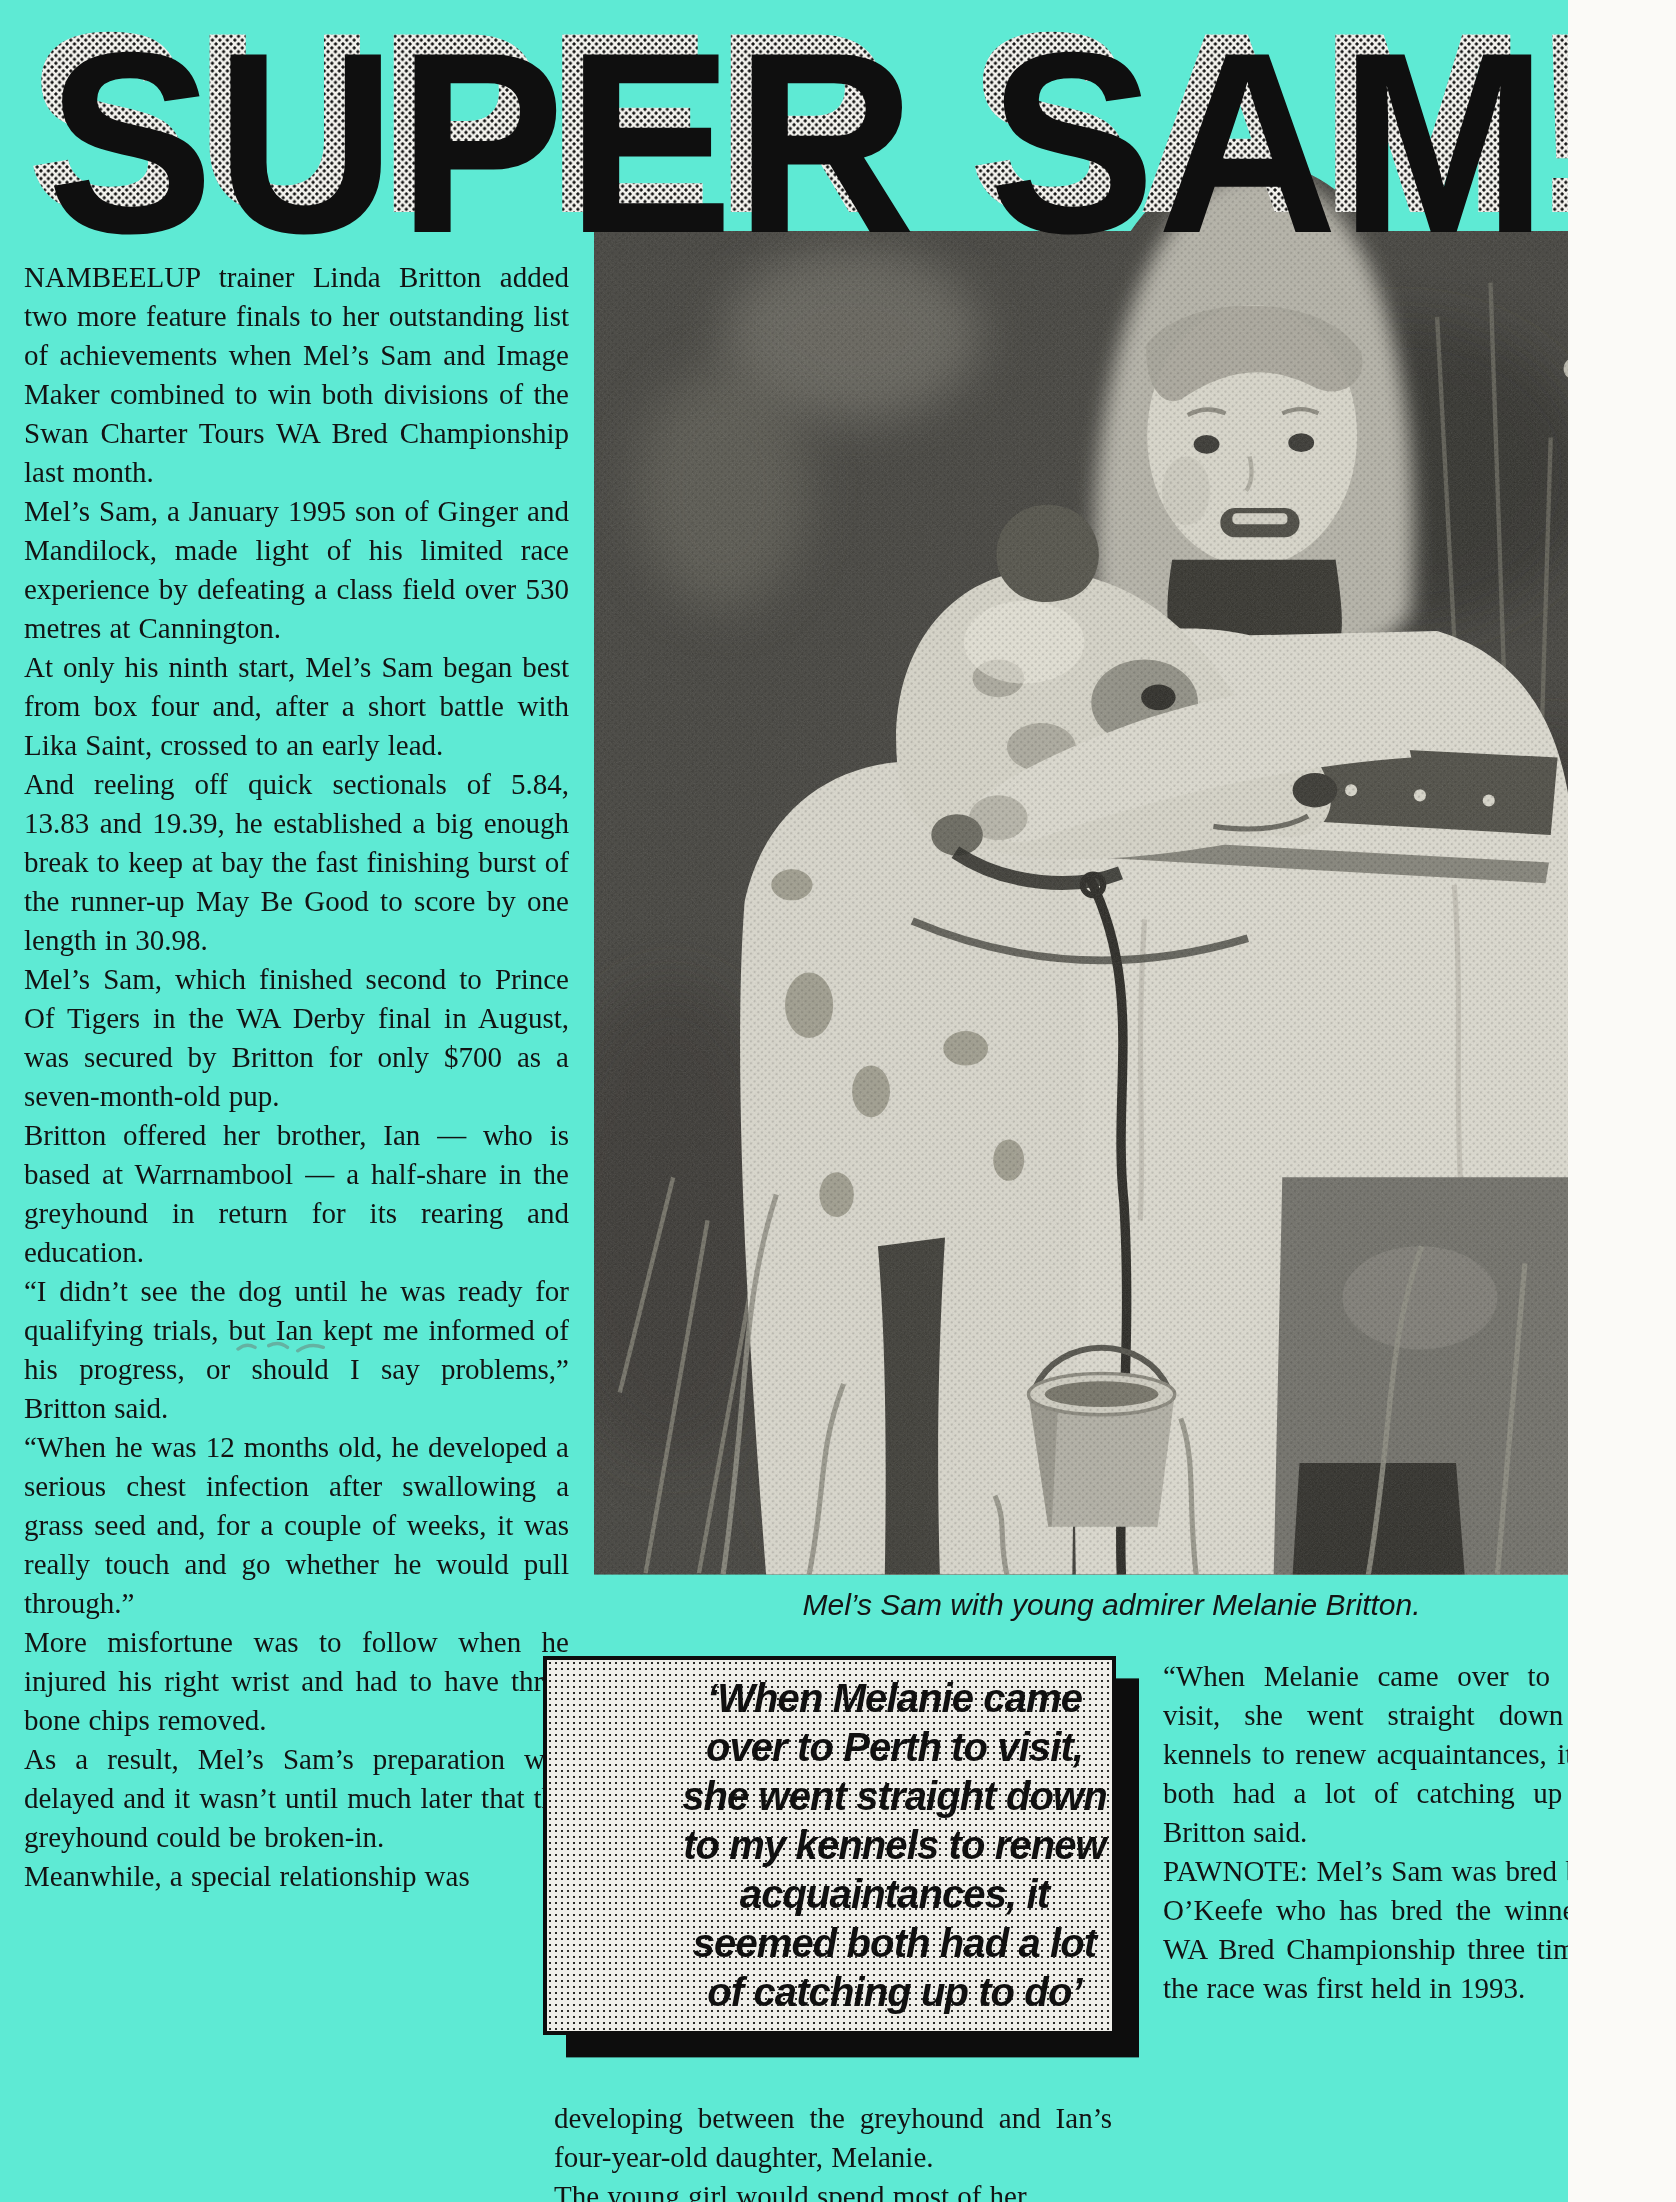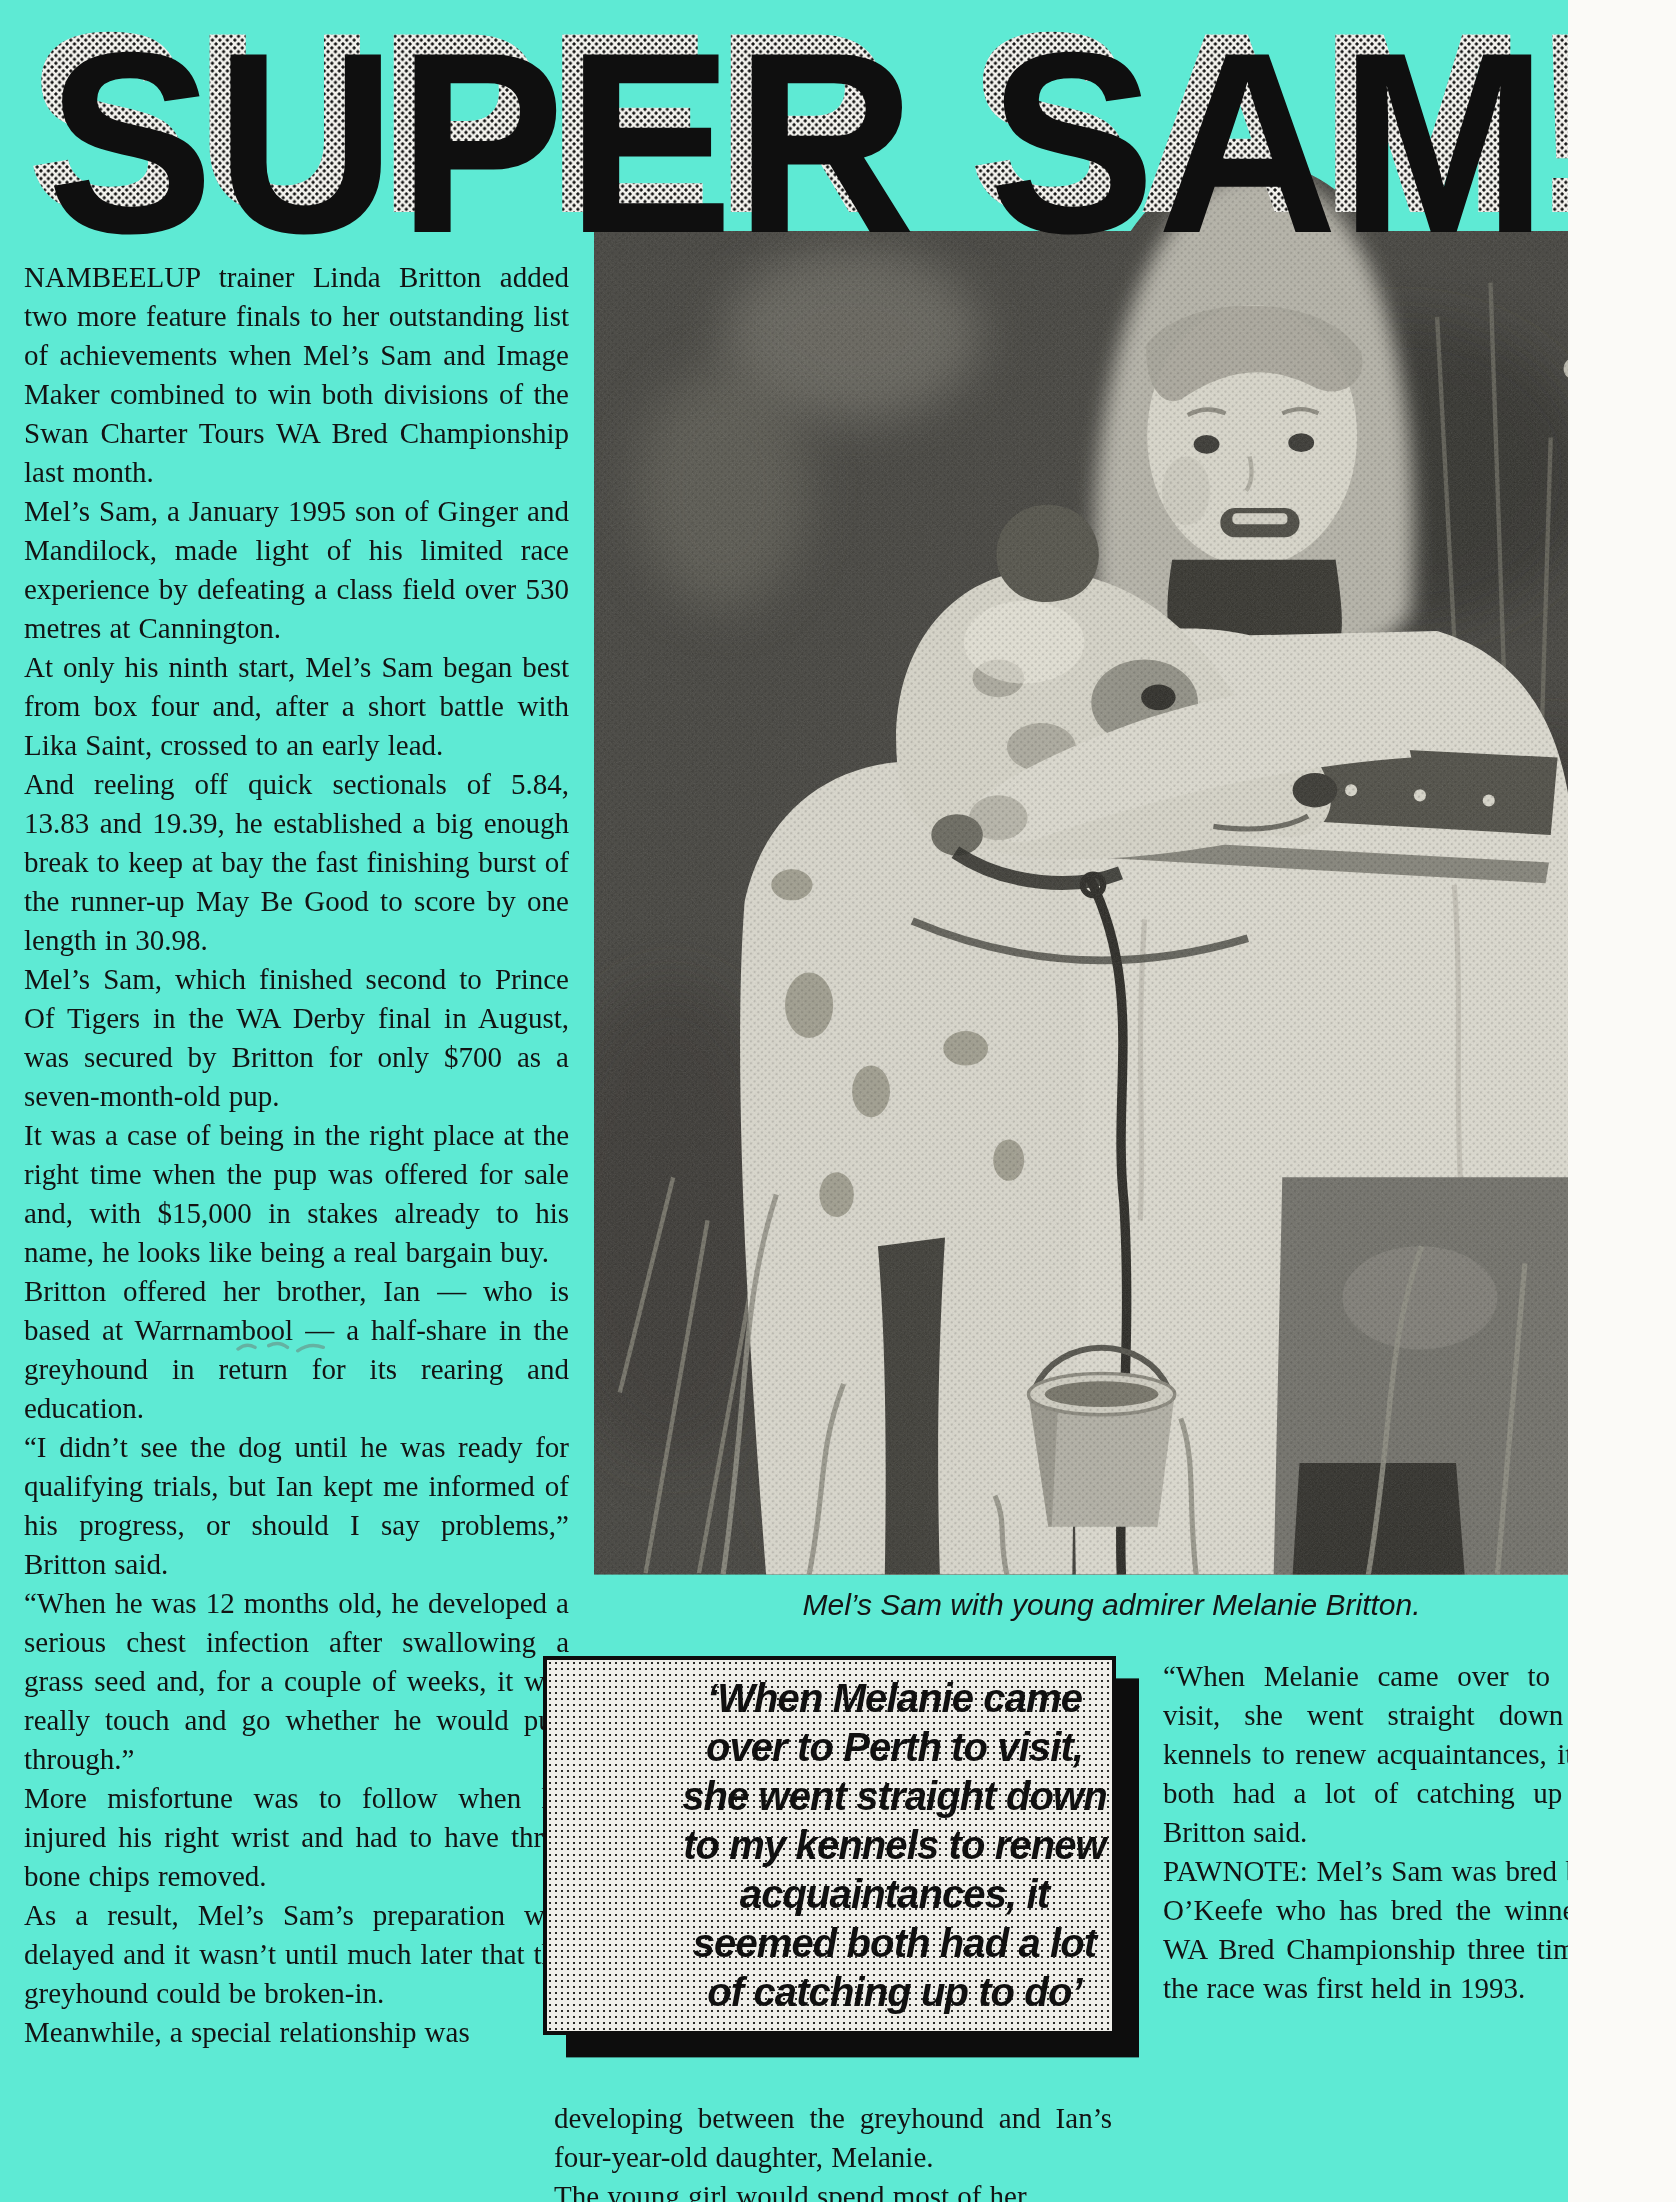--- a/index.html
+++ b/index.html
@@ -214,21 +214,20 @@
   </div>
 
   <h1 class="headline">SUPER SAM!</h1>
 
   <div class="col col-left">
       <p>NAMBEELUP trainer Linda Britton added two more feature finals to her outstanding list of achievements when Mel’s Sam and Image Maker combined to win both divisions of the Swan Charter Tours WA Bred Championship last month.</p>
       <p>Mel’s Sam, a January 1995 son of Ginger and Mandilock, made light of his limited race experience by defeating a class field over 530 metres at Cannington.</p>
       <p>At only his ninth start, Mel’s Sam began best from box four and, after a short battle with Lika Saint, crossed to an early lead.</p>
       <p>And reeling off quick sectionals of 5.84, 13.83 and 19.39, he established a big enough break to keep at bay the fast finishing burst of the runner-up May Be Good to score by one length in 30.98.</p>
       <p>Mel’s Sam, which finished second to Prince Of Tigers in the WA Derby final in August, was secured by Britton for only $700 as a seven-month-old pup.</p>
-      <p>It was a case of being in the right place at the right time when the pup was offered for sale and, with $15,000 in stakes already to his name, he looks like being a real bargain buy.</p>
       <p>Britton offered her brother, Ian — who is based at Warrnambool — a half-share in the greyhound in return for its rearing and education.</p>
       <p>“I didn’t see the dog until he was ready for qualifying trials, but Ian kept me informed of his progress, or should I say problems,” Britton said.</p>
       <p>“When he was 12 months old, he developed a serious chest infection after swallowing a grass seed and, for a couple of weeks, it was really touch and go whether he would pull through.”</p>
       <p>More misfortune was to follow when he injured his right wrist and had to have three bone chips removed.</p>
       <p>As a result, Mel’s Sam’s preparation was delayed and it wasn’t until much later that the greyhound could be broken-in.</p>
       <p>Meanwhile, a special relationship was</p>
     </div>
 
   <div class="caption">Mel’s Sam with young admirer Melanie Britton.</div>
 

